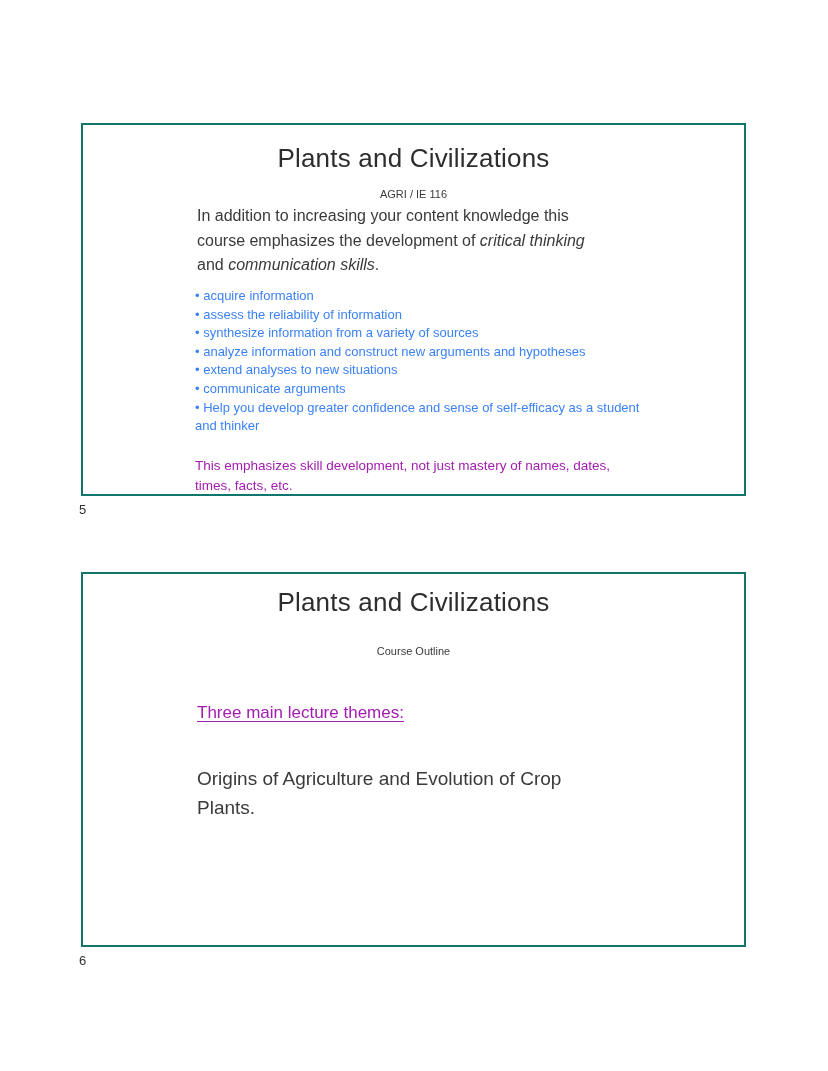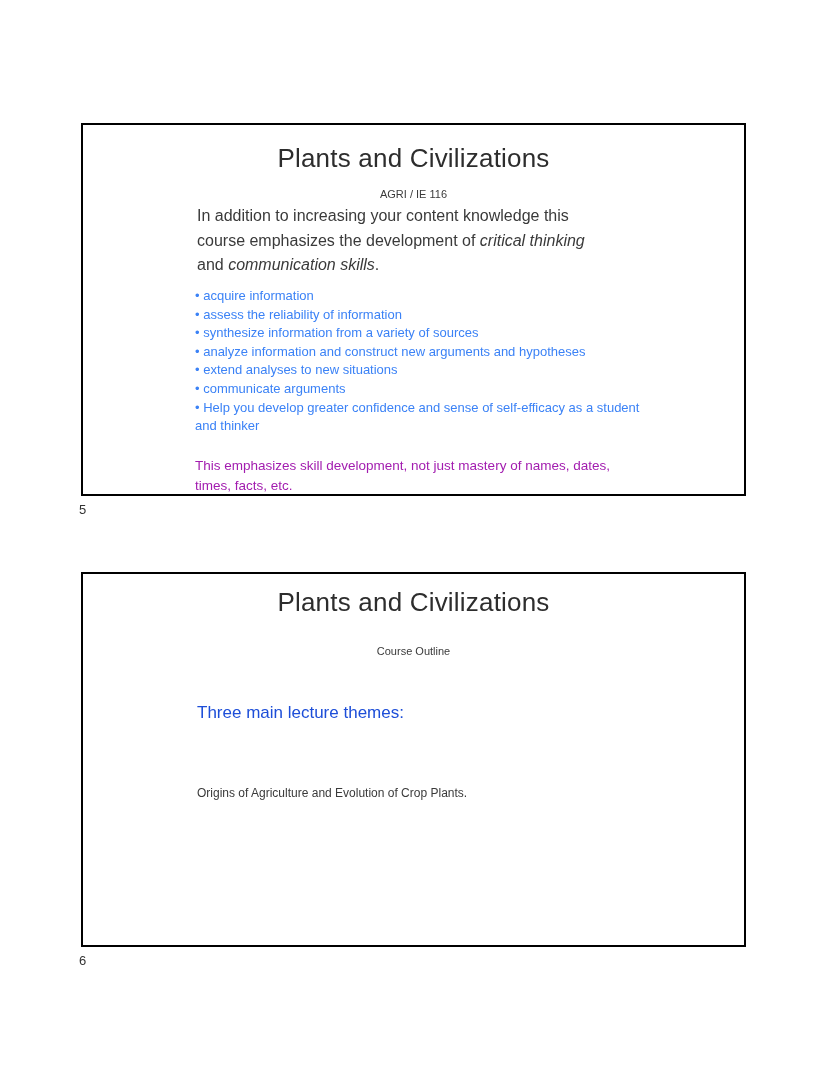--- a/index.html
+++ b/index.html
@@ -11,21 +11,21 @@
     width: 828px;
     height: 1071px;
     position: relative;
     font-family: "Liberation Sans", sans-serif;
     color: #3a3a3a;
   }
   .slide {
     position: absolute;
     left: 81px;
     width: 665px;
-    border: 2px solid #000000;
+    border: 2px solid #0f766e;
     box-sizing: border-box;
     background: #ffffff;
   }
   #slide-1 { top: 123px; height: 373px; }
   #slide-2 { top: 572px; height: 375px; }
 
   .slide-title {
     position: absolute;
     left: 0;
     width: 100%;
@@ -79,30 +79,31 @@
     font-size: 13.5px;
     line-height: 19.5px;
     color: #a21caf;
   }
 
   .themes-heading {
     position: absolute;
     left: 114px;
     top: 129px;
     font-size: 17px;
-    color: #1d4ed8;
+    color: #a21caf;
+    text-decoration: underline;
     text-underline-offset: 3px;
   }
 
   .theme-paragraph {
     position: absolute;
     left: 114px;
-    top: 205px;
+    top: 190px;
     width: 400px;
-    font-size: 12px;
+    font-size: 19px;
     line-height: 29px;
     color: #3a3a3a;
   }
 
   .page-number {
     position: absolute;
     left: 79px;
     font-size: 13px;
     color: #333333;
   }

